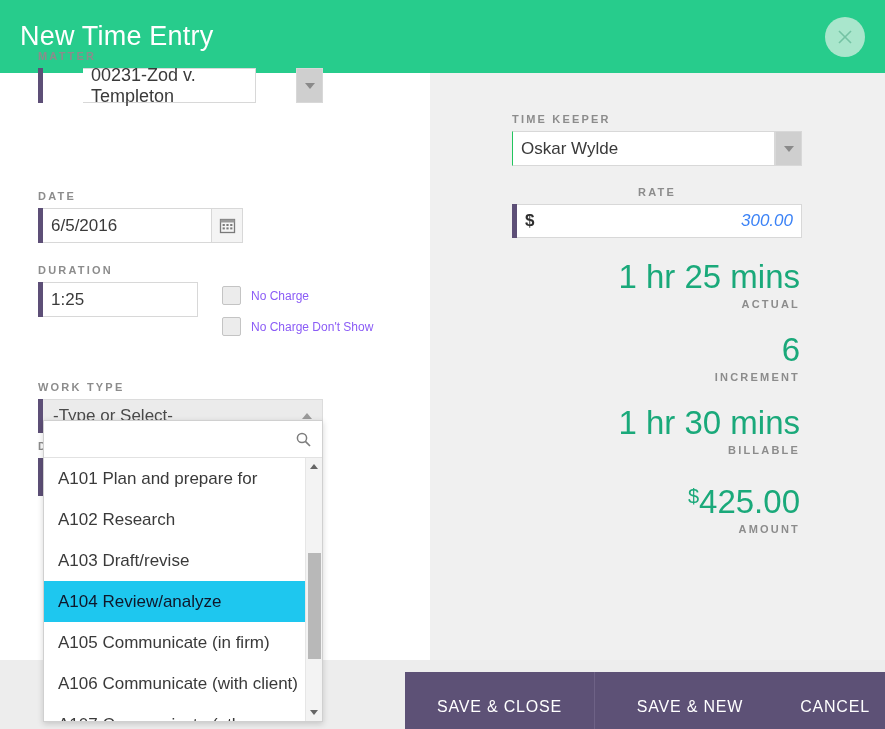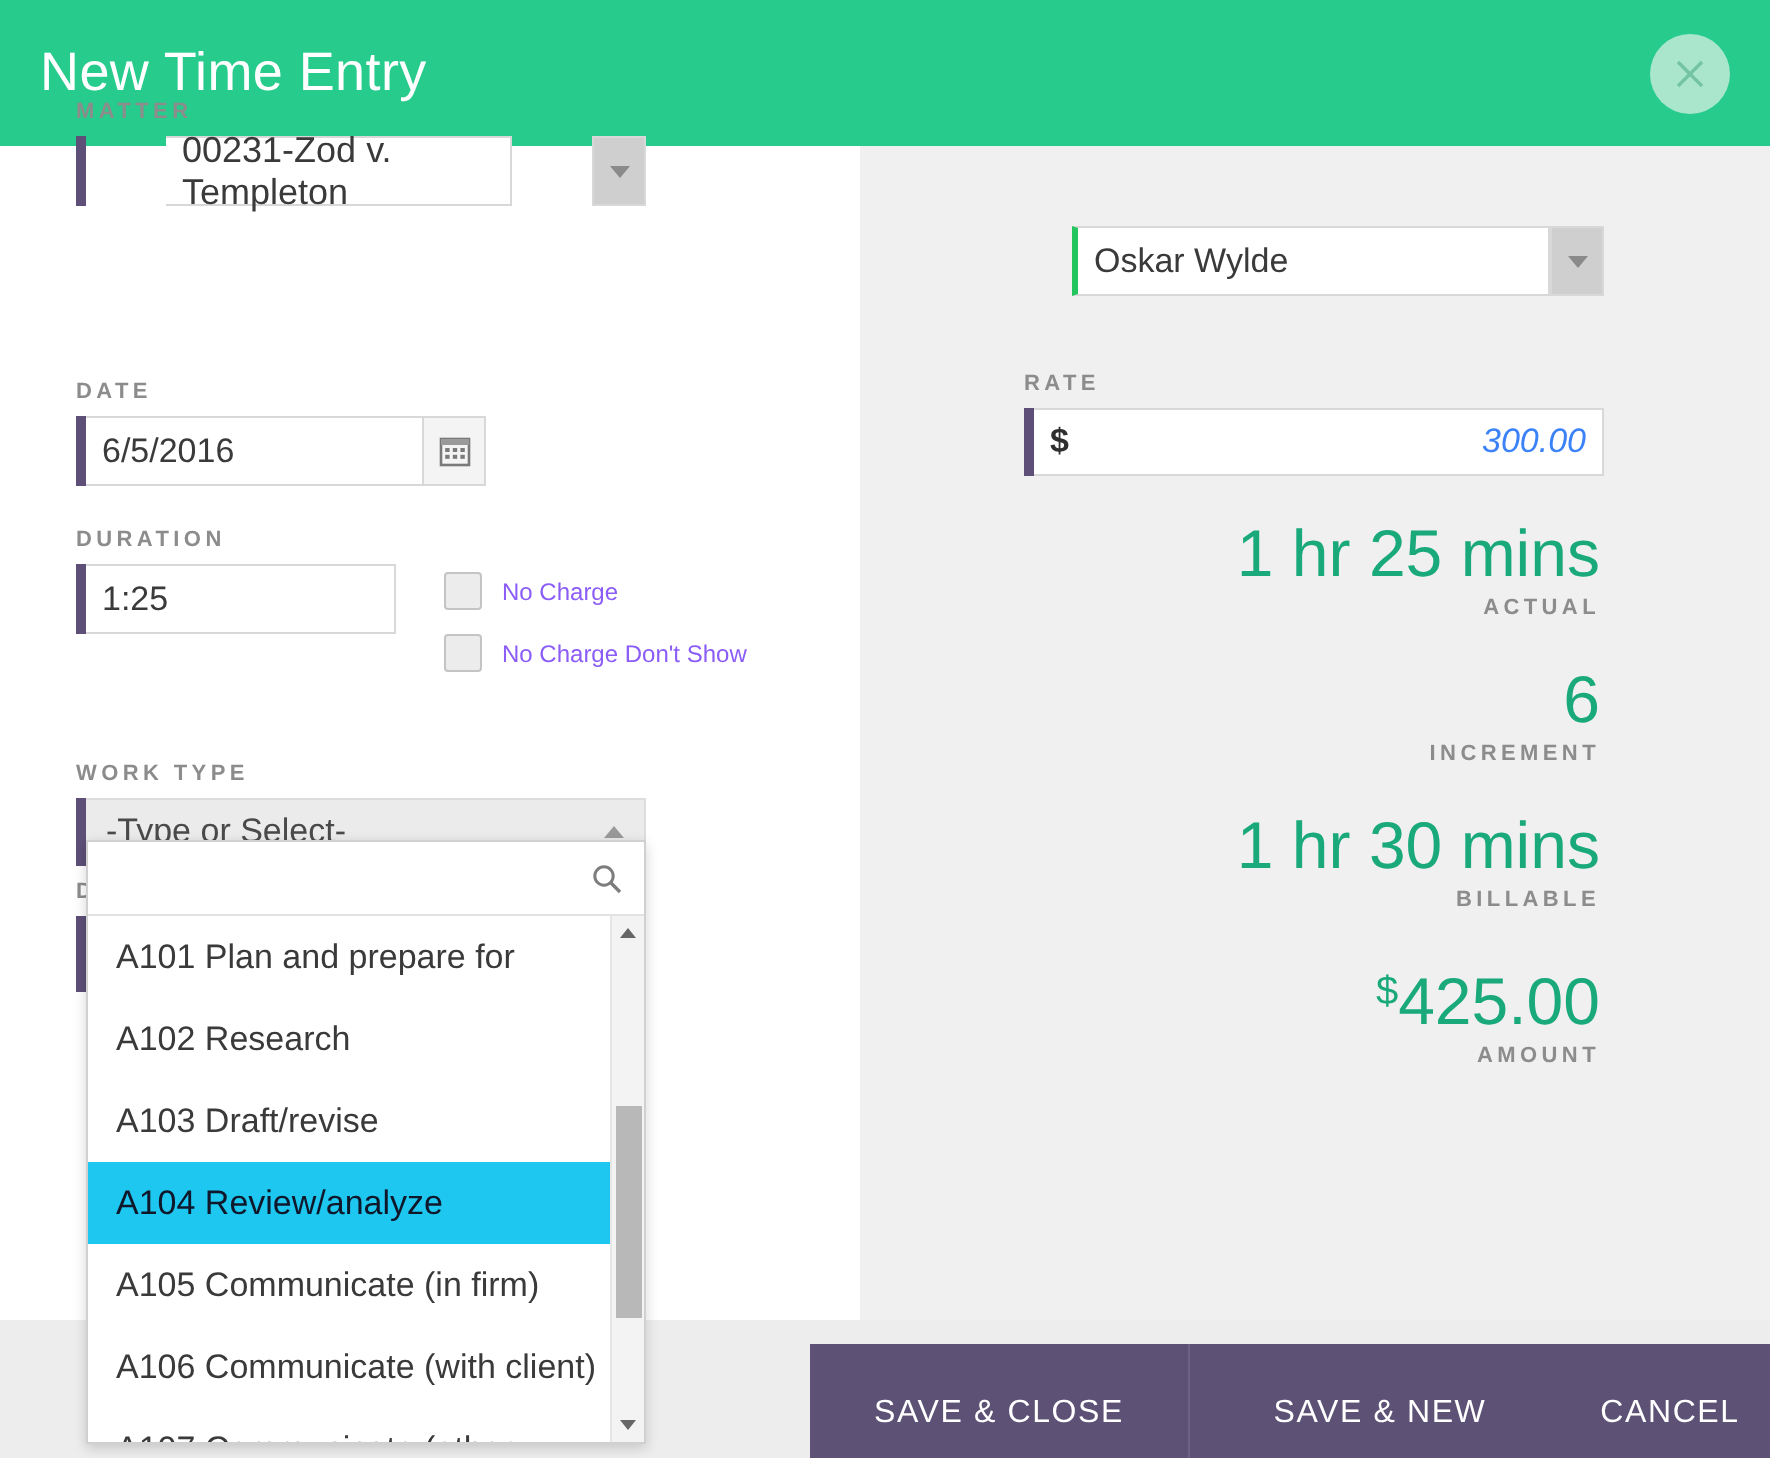--- a/index.html
+++ b/index.html
@@ -240,24 +240,24 @@
   .desc-input {
     width: 285px; height: 38px;
     display: flex; align-items: stretch;
   }
   .desc-input .txt-input { background: #fff; }
 
   
   .tk-block { position: absolute; left: 512px; top: 113px; width: 290px; }
   .tk-block .field-label { display: block; margin-bottom: 6px; }
   .tk-input { width: 290px; height: 35px; }
-  .tk-input .txt-input { border-left: 3px solid #22c55e; margin-left: 24px; }
+  .tk-input .txt-input { border-left: 1px solid #22c55e; }
 
   .rate-block { position: absolute; left: 512px; top: 186px; width: 290px; }
-  .rate-block .field-label { display: block; margin-bottom: 6px; }
+  .rate-block .field-label { display: block; margin-bottom: 6px; text-align: center; }
   .rate-input { width: 290px; height: 34px; }
   .rate-input .txt-input {
     justify-content: space-between;
     font-size: 17px;
   }
   .rate-sym { font-weight: bold; color: #2f2f2f; }
   .rate-val { color: #3b82f6; font-style: italic; }
 
   
   .summary {
@@ -421,20 +421,21 @@
         </div>
         <div class="sb-thumb"></div>
         <div class="sb-arrow bottom">
           <span class="sb-dn"></span>
         </div>
       </div>
     </div>
   </div>
 
   <div class="tk-block">
+    <span class="field-label">TIME KEEPER</span>
     <div class="input-wrap tk-input">
       <div class="txt-input">Oskar Wylde</div>
       <div class="dd-arrow-box">
         <span class="caret-down"></span>
       </div>
     </div>
   </div>
 
   <div class="rate-block">
     <span class="field-label">RATE</span>

